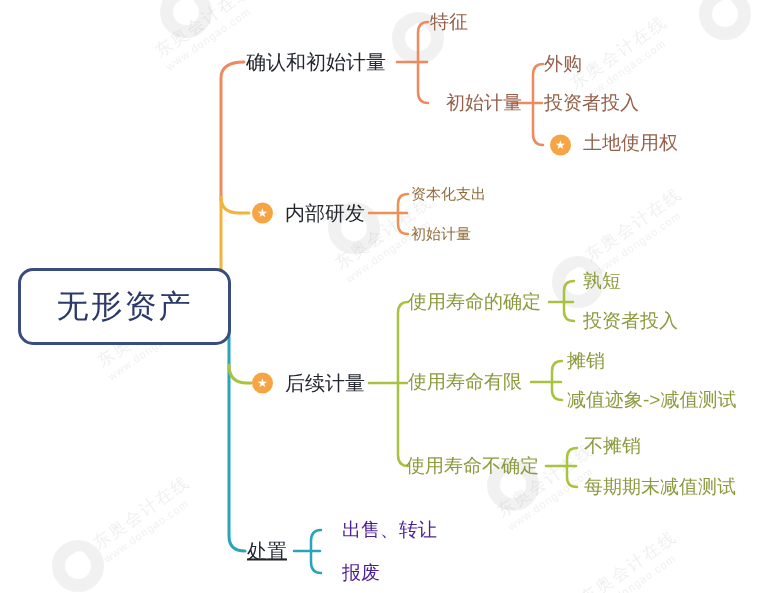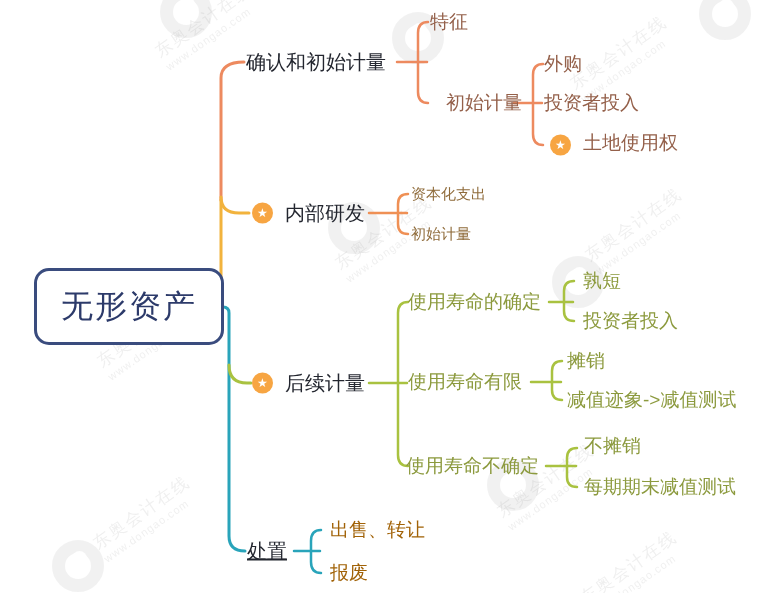--- a/index.html
+++ b/index.html
@@ -9,25 +9,25 @@
   }
   svg.links{position:absolute;left:0;top:0;pointer-events:none;}
   svg.links path{fill:none;stroke-linecap:round;stroke-linejoin:round;}
 
   
   .lbl{position:absolute;transform:translateY(-50%);white-space:nowrap;line-height:1.15;}
   .topic{font-size:20px;color:#23262F;}
   .rust{font-size:19px;color:#94604A;}
   .gold{font-size:15px;color:#8F6B3A;}
   .olive{font-size:19px;color:#8C9A3E;}
-  .tealtx{font-size:19px;color:#a16207;}
+  .tealtx{font-size:19px;color:#4c1d95;margin-left:12px;}
 
   
   .root-box{
-    position:absolute;left:34px;top:268px;width:190px;height:77px;
+    position:absolute;left:18px;top:268px;width:213px;height:77px;
     border:3px solid #3A4C7E;border-radius:15px;background:#fff;
     display:flex;align-items:center;justify-content:center;box-sizing:border-box;
   }
   .root-box .root-text{font-size:32px;color:#2C3A6A;letter-spacing:2px;}
 
   
   .star{
     position:absolute;transform:translateY(-50%);
     width:21px;height:21px;border-radius:50%;background:#F7A542;
     color:#fff;font-size:12px;line-height:21px;text-align:center;

